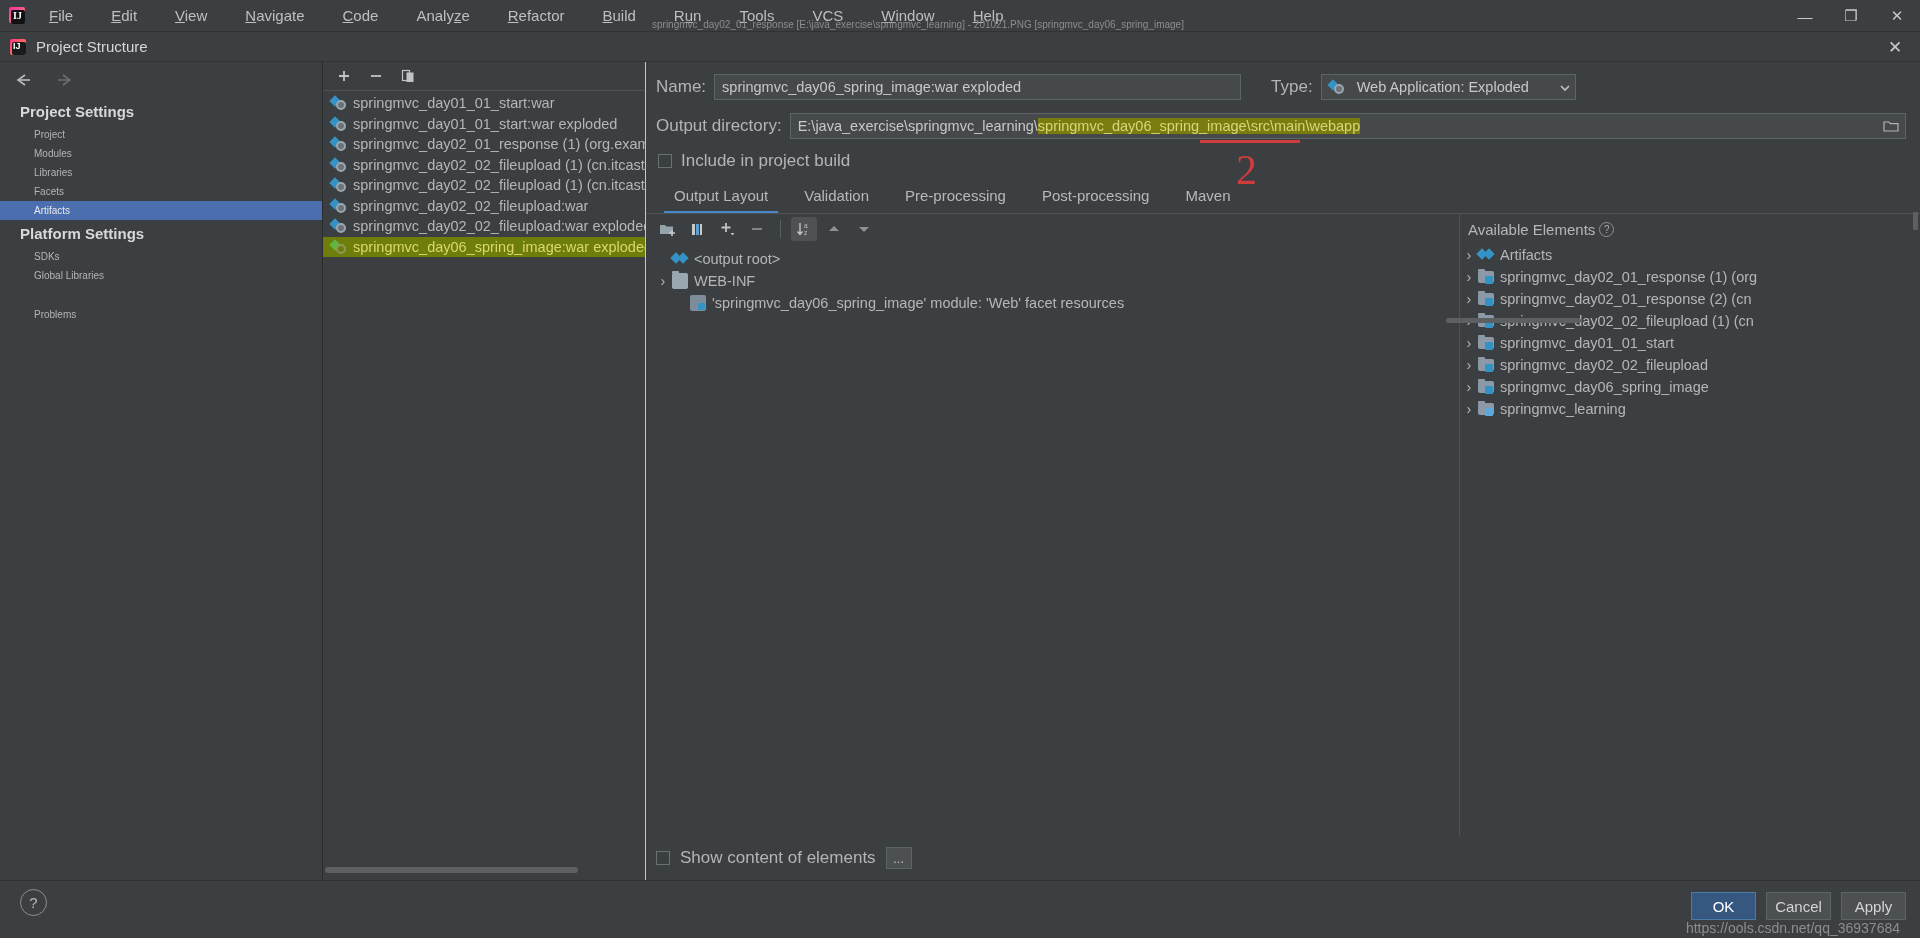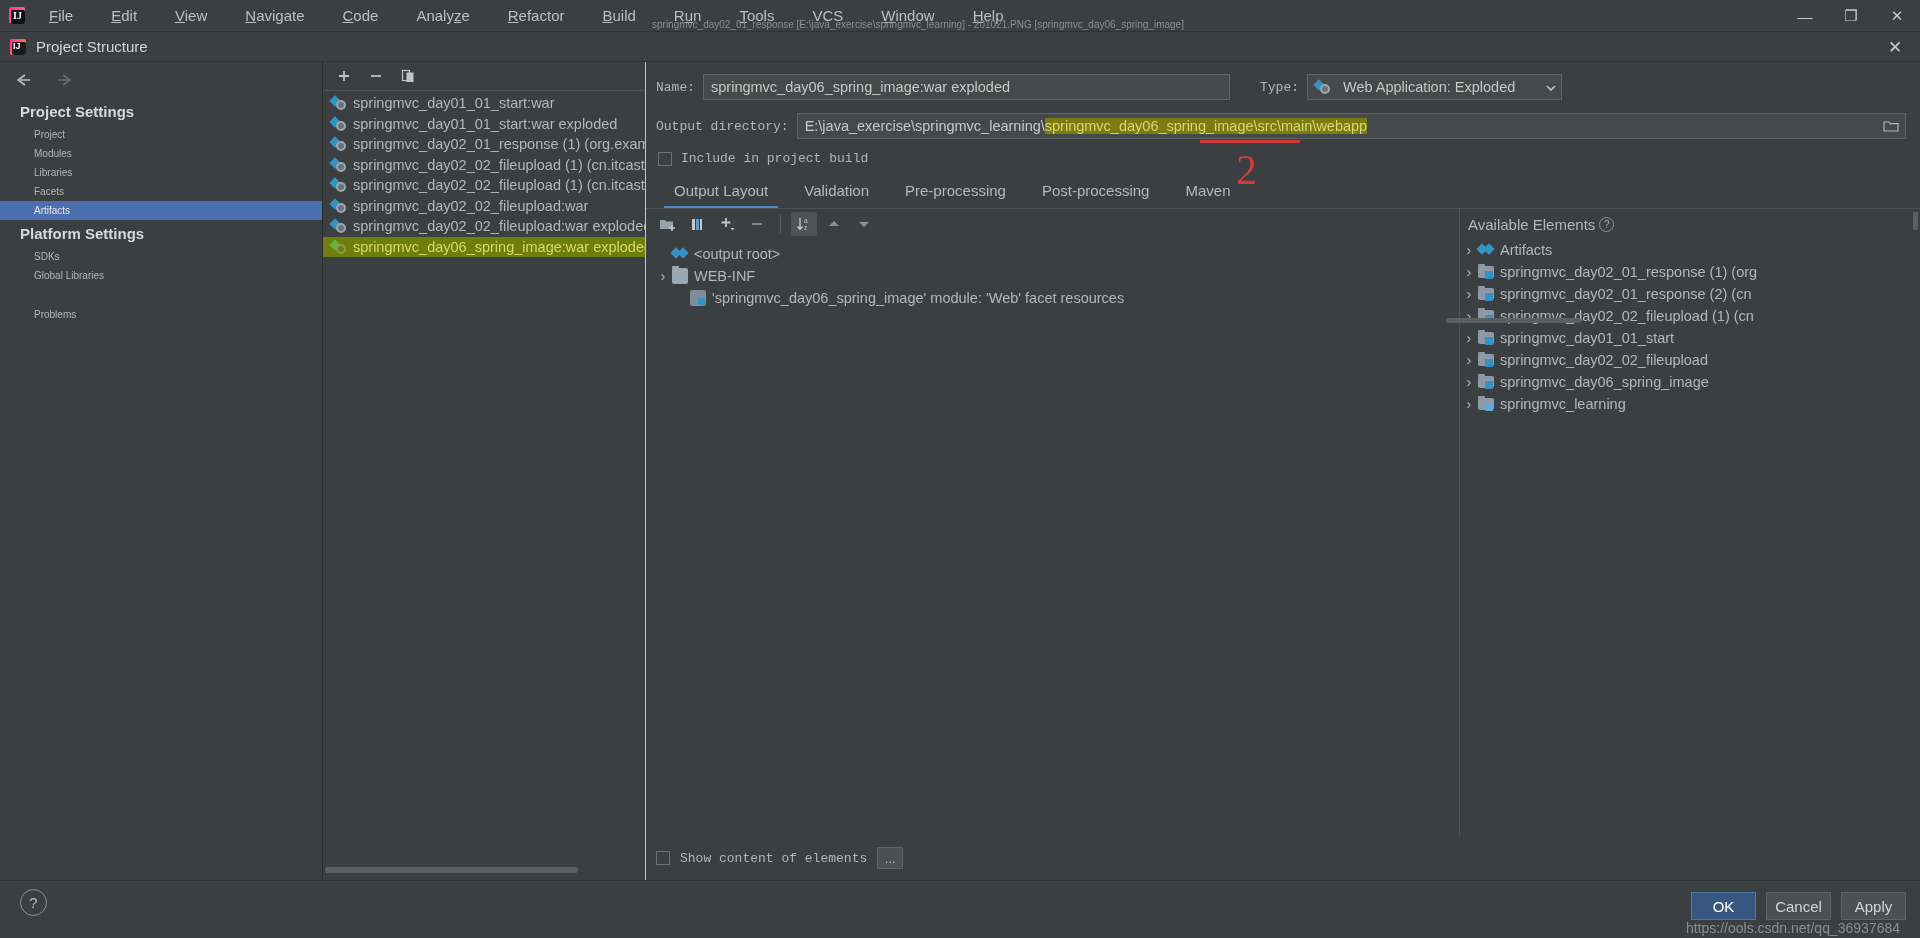--- a/index.html
+++ b/index.html
@@ -120,21 +120,21 @@
   }
 
   
   .detail {
     flex: 1; display: flex; flex-direction: column; min-width: 0;
     background: #3c3f41; position: relative;
   }
   .row-name {
     display: flex; align-items: center; padding: 12px 14px 0 10px; gap: 8px;
   }
-  .lbl-static { font-size: 13px; color: #b4b4b4; white-space: nowrap; font-family: Liberation Mono, monospace; }
+  .lbl-static { font-size: 17px; color: #b4b4b4; white-space: nowrap; }
   .txtfield {
     background: #45494a; border: 1px solid #5e6364; color: #c8c8c8;
     height: 26px; font-size: 14.5px; display: flex; align-items: center;
     padding: 0 7px; white-space: nowrap; overflow: hidden;
   }
   .name-field { width: 527px; }
   .type-combo {
     width: 255px; height: 26px; background: #45494a; border: 1px solid #5e6364;
     display: flex; align-items: center; padding: 0 4px 0 7px; gap: 6px;
     font-size: 14.5px; color: #c8c8c8; white-space: nowrap; overflow:hidden;

